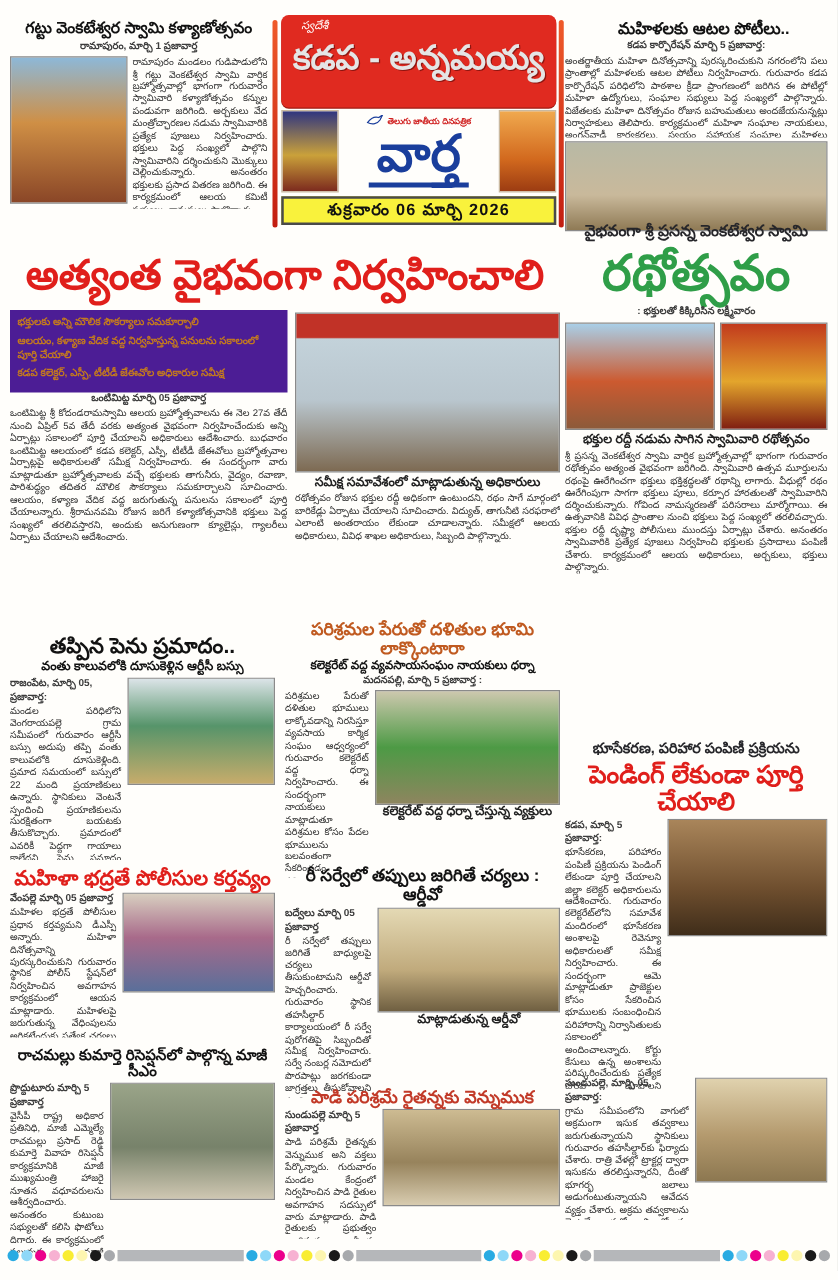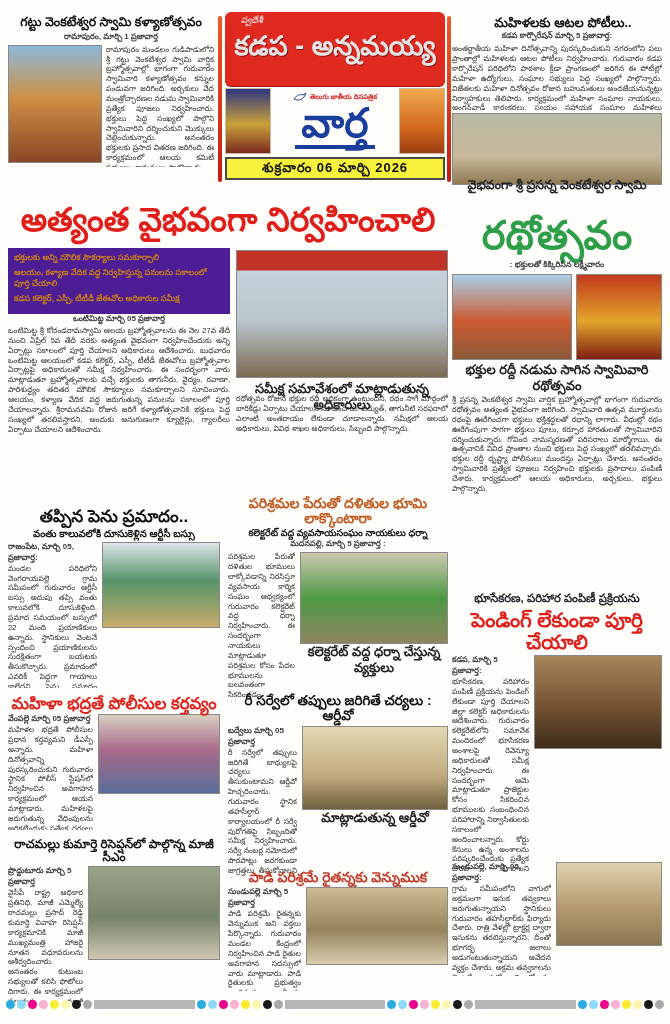--- a/index.html
+++ b/index.html
@@ -5,21 +5,21 @@
   * { margin:0; padding:0; box-sizing:border-box; }
   html,body { background:#e9e9e5; }
   body { font-family:"Liberation Sans","DejaVu Sans",sans-serif; }
   .page { position:relative; width:670px; height:1024px; margin:0 auto; background:#fffefb; overflow:hidden; }
   .abs { position:absolute; }
 
   .hl { font-weight:bold; color:#121212; text-align:center; line-height:1.1; }
   .body-txt { font-size:7.6px; line-height:1.3; text-align:justify; color:#2c2c2c; overflow:hidden; }
   .dateline { font-size:8px; font-weight:bold; color:#3c3c3c; }
   .photo { border:1px solid #8a8a8a; }
-  .caption { font-size:13px; font-weight:bold; text-align:center; color:#222; line-height:1.2; }
+  .caption { font-size:10px; font-weight:bold; text-align:center; color:#222; line-height:1.2; }
   .float-r { float:right; margin:0 0 3px 5px; }
 
   
   .m-red { height:74px; background:#e02a20; border-radius:6px; position:relative;
            display:flex; align-items:center; justify-content:center; box-shadow:0 1px 0 #a01a12; }
   .m-tag { position:absolute; top:3px; left:16px; font-size:9px; color:#ffffff; font-style:italic; }
   .m-title { color:#e5e5e5; font-weight:bold; font-size:27px; text-shadow:1px 1px 0 #8c1510; white-space:nowrap; }
   .m-mid { height:66px; display:flex; margin-top:2px; gap:2px; }
   .m-deity { width:46px; height:66px; border:1px solid #c9b9a0; }
   .m-center { flex:1; display:flex; flex-direction:column; align-items:center; justify-content:center; }
@@ -100,21 +100,21 @@
     </div>
     <div class="dateline abs" style="left:0; top:126px; width:222px; text-align:center;">ఒంటిమిట్ట మార్చి 05 ప్రజావార్త</div>
     <div class="body-txt abs" style="left:0; top:138px; width:222px; height:196px;">ఒంటిమిట్ట శ్రీ కోదండరామస్వామి ఆలయ బ్రహ్మోత్సవాలను ఈ నెల 27వ తేదీ నుంచి ఏప్రిల్ 5వ తేదీ వరకు అత్యంత వైభవంగా నిర్వహించేందుకు అన్ని ఏర్పాట్లు సకాలంలో పూర్తి చేయాలని అధికారులు ఆదేశించారు. బుధవారం ఒంటిమిట్ట ఆలయంలో కడప కలెక్టర్, ఎస్పీ, టీటీడీ జేఈవోలు బ్రహ్మోత్సవాల ఏర్పాట్లపై అధికారులతో సమీక్ష నిర్వహించారు. ఈ సందర్భంగా వారు మాట్లాడుతూ బ్రహ్మోత్సవాలకు వచ్చే భక్తులకు తాగునీరు, వైద్యం, రవాణా, పారిశుద్ధ్యం తదితర మౌలిక సౌకర్యాలు సమకూర్చాలని సూచించారు. ఆలయం, కళ్యాణ వేదిక వద్ద జరుగుతున్న పనులను సకాలంలో పూర్తి చేయాలన్నారు. శ్రీరామనవమి రోజున జరిగే కళ్యాణోత్సవానికి భక్తులు పెద్ద సంఖ్యలో తరలివస్తారని, అందుకు అనుగుణంగా క్యూలైన్లు, గ్యాలరీలు ఏర్పాటు చేయాలని ఆదేశించారు.</div>
     <div class="photo abs" style="left: 228px; top: 62px; width: 212px; height: 128px; background: linear-gradient(rgb(193, 50, 39) 0%, rgb(193, 50, 39) 15%, rgb(195, 210, 218) 16%, rgb(185, 198, 206) 55%, rgb(125, 106, 82) 100%);"></div>
     <div class="caption abs" style="left:228px; top:193px; width:212px;">సమీక్ష సమావేశంలో మాట్లాడుతున్న అధికారులు</div>
     <div class="body-txt abs" style="left:228px; top:206px; width:212px; height:128px;">రథోత్సవం రోజున భక్తుల రద్దీ అధికంగా ఉంటుందని, రథం సాగే మార్గంలో బారికేడ్లు ఏర్పాటు చేయాలని సూచించారు. విద్యుత్, తాగునీటి సరఫరాలో ఎలాంటి అంతరాయం లేకుండా చూడాలన్నారు. సమీక్షలో ఆలయ అధికారులు, వివిధ శాఖల అధికారులు, సిబ్బంది పాల్గొన్నారు.</div>
   </div>
 
   <div class="abs" style="left:452px; top:178px; width:210px; height:412px;">
     <div class="kicker" style="font-size:12.5px;">వైభవంగా శ్రీ ప్రసన్న వెంకటేశ్వర స్వామి</div>
-    <div class="hl hl-green" style="font-size:40px; margin-top:18px;">రథోత్సవం</div>
+    <div class="hl hl-green" style="font-size:40px; margin-top:2px;">రథోత్సవం</div>
     <div class="dateline" style="text-align:center; margin:3px 0;">: భక్తులతో కిక్కిరిసిన లక్ష్మీవారం</div>
     <div style="display:flex; gap:4px;">
       <div class="photo" style="width: 120px; height: 86px; background: linear-gradient(rgb(169, 207, 232) 0%, rgb(204, 90, 48) 55%, rgb(140, 90, 58) 100%);"></div>
       <div class="photo" style="width: 86px; height: 86px; background: linear-gradient(rgb(194, 58, 29) 0%, rgb(227, 165, 44) 55%, rgb(128, 31, 18) 100%);"></div>
     </div>
     <div class="caption" style="margin:2px 0;">భక్తుల రద్దీ నడుమ సాగిన స్వామివారి రథోత్సవం</div>
     <div class="body-txt" style="height:226px;">శ్రీ ప్రసన్న వెంకటేశ్వర స్వామి వార్షిక బ్రహ్మోత్సవాల్లో భాగంగా గురువారం రథోత్సవం అత్యంత వైభవంగా జరిగింది. స్వామివారి ఉత్సవ మూర్తులను రథంపై ఊరేగించగా భక్తులు భక్తిశ్రద్ధలతో రథాన్ని లాగారు. వీధుల్లో రథం ఊరేగింపుగా సాగగా భక్తులు పూలు, కర్పూర హారతులతో స్వామివారిని దర్శించుకున్నారు. గోవింద నామస్మరణతో పరిసరాలు మార్మోగాయి. ఈ ఉత్సవానికి వివిధ ప్రాంతాల నుంచి భక్తులు పెద్ద సంఖ్యలో తరలివచ్చారు. భక్తుల రద్దీ దృష్ట్యా పోలీసులు ముందస్తు ఏర్పాట్లు చేశారు. అనంతరం స్వామివారికి ప్రత్యేక పూజలు నిర్వహించి భక్తులకు ప్రసాదాలు పంపిణీ చేశారు. కార్యక్రమంలో ఆలయ అధికారులు, అర్చకులు, భక్తులు పాల్గొన్నారు.</div>
   </div>
 
   <div class="abs" style="left:8px; top:508px; width:212px; height:184px;">

